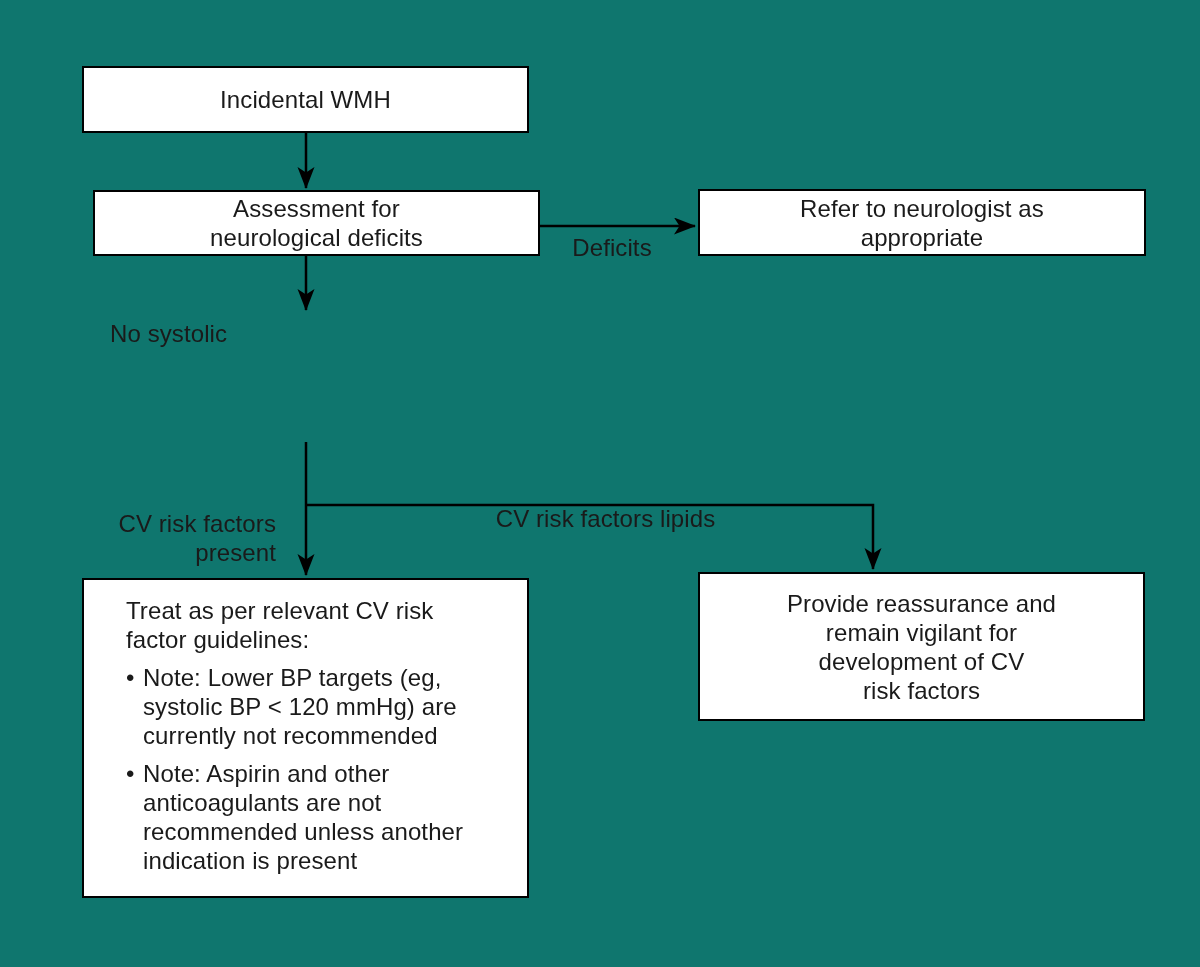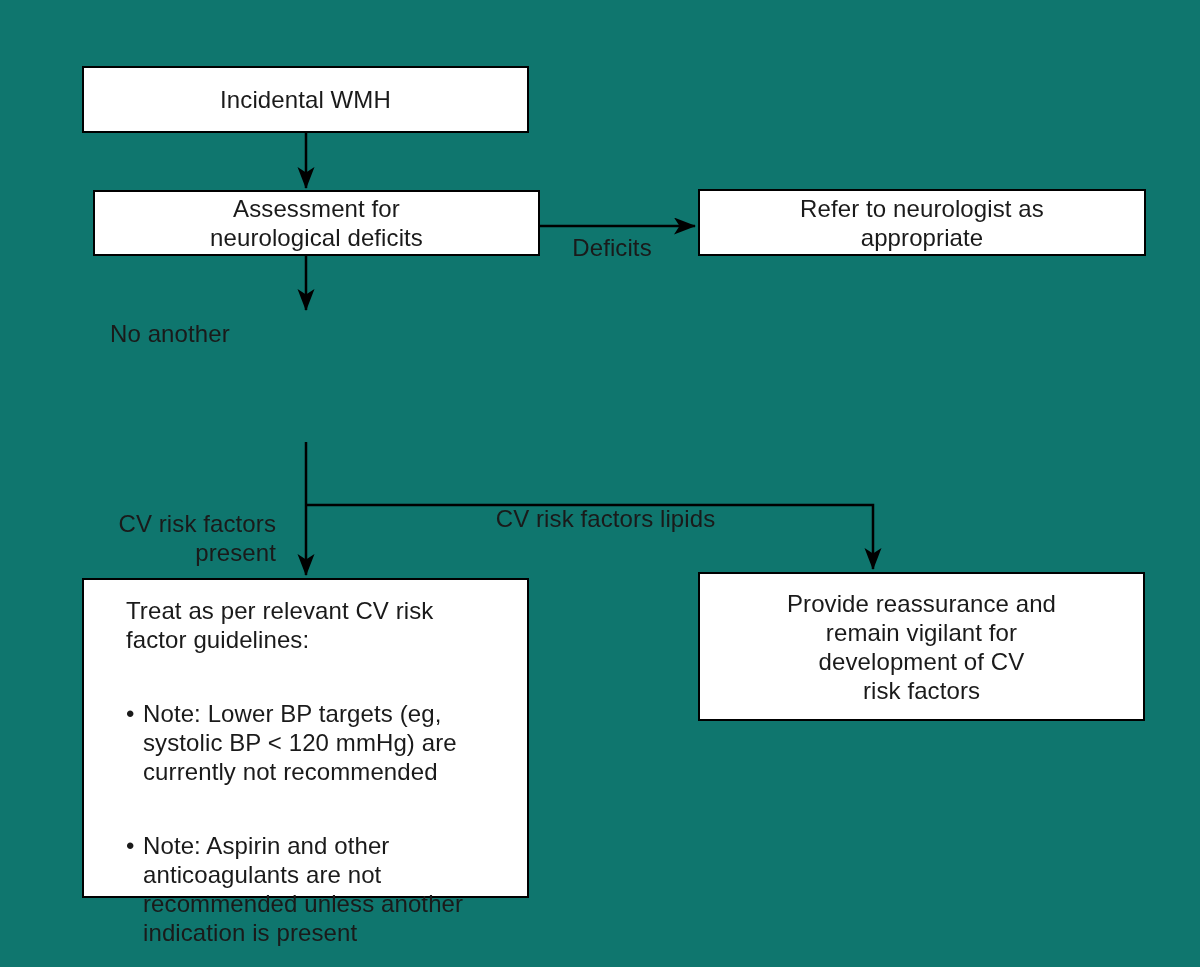--- a/index.html
+++ b/index.html
@@ -38,21 +38,20 @@
   .box-incidental { left: 82px;  top: 66px;  width: 447px; height: 67px; }
   .box-assessment { left: 93px;  top: 190px; width: 447px; height: 66px; }
   .box-refer      { left: 698px; top: 189px; width: 448px; height: 67px; }
   .box-screen     { left: 82px;  top: 312px; width: 447px; height: 130px; }
   .box-treat      {
     left: 82px; top: 578px; width: 447px; height: 320px;
     justify-content: flex-start;
     align-items: flex-start;
     text-align: left;
     padding: 16px 21px 0 42px;
-    gap: 36px;
   }
   .box-reassure   { left: 698px; top: 572px; width: 447px; height: 149px; }
   .treat-intro { margin-bottom: 9px; }
   .bullet-row {
     display: flex;
     flex-direction: row;
     align-items: flex-start;
     margin-bottom: 9px;
   }
   .bullet-dot { width: 17px; flex: 0 0 17px; }
@@ -129,20 +128,20 @@
 
   <div class="box box-reassure">
     <span class="pre">Provide reassurance and
 remain vigilant for
 development of CV
 risk factors</span>
   </div>
 
   <div class="edge-label label-deficits">Deficits</div>
 
-  <div class="edge-label label-no-deficit">No another</div>
+  <div class="edge-label label-no-deficit">No systolic</div>
 
   <div class="edge-label label-cv-present">CV risk factors
 present</div>
 
   <div class="edge-label label-cv-absent">CV risk factors lipids</div>
 
 </div>
 
 </body></html>

